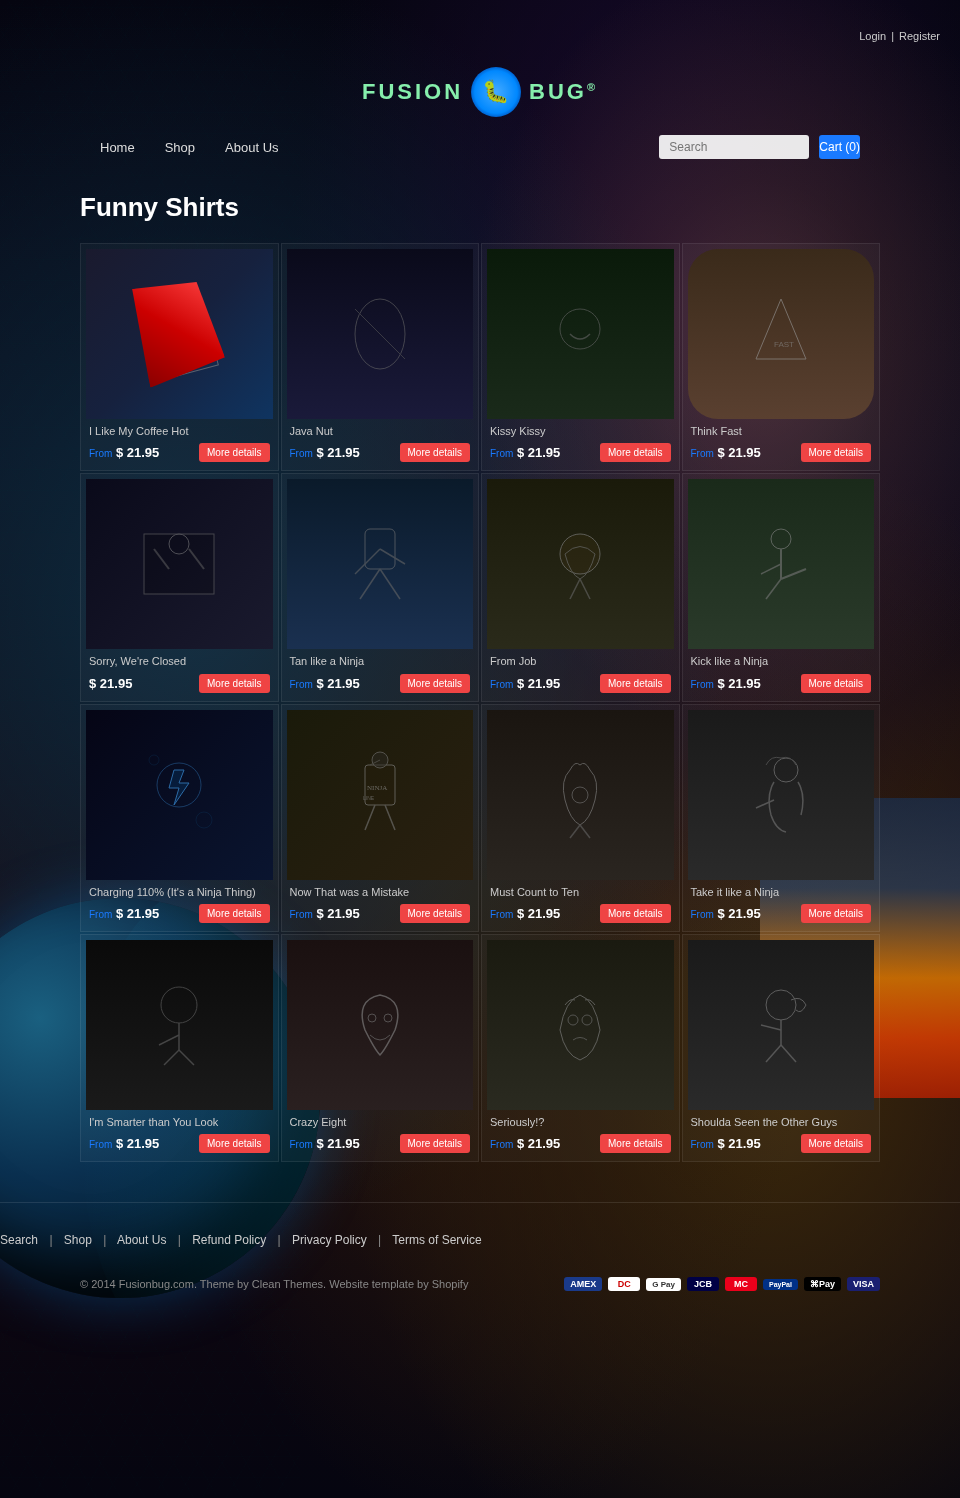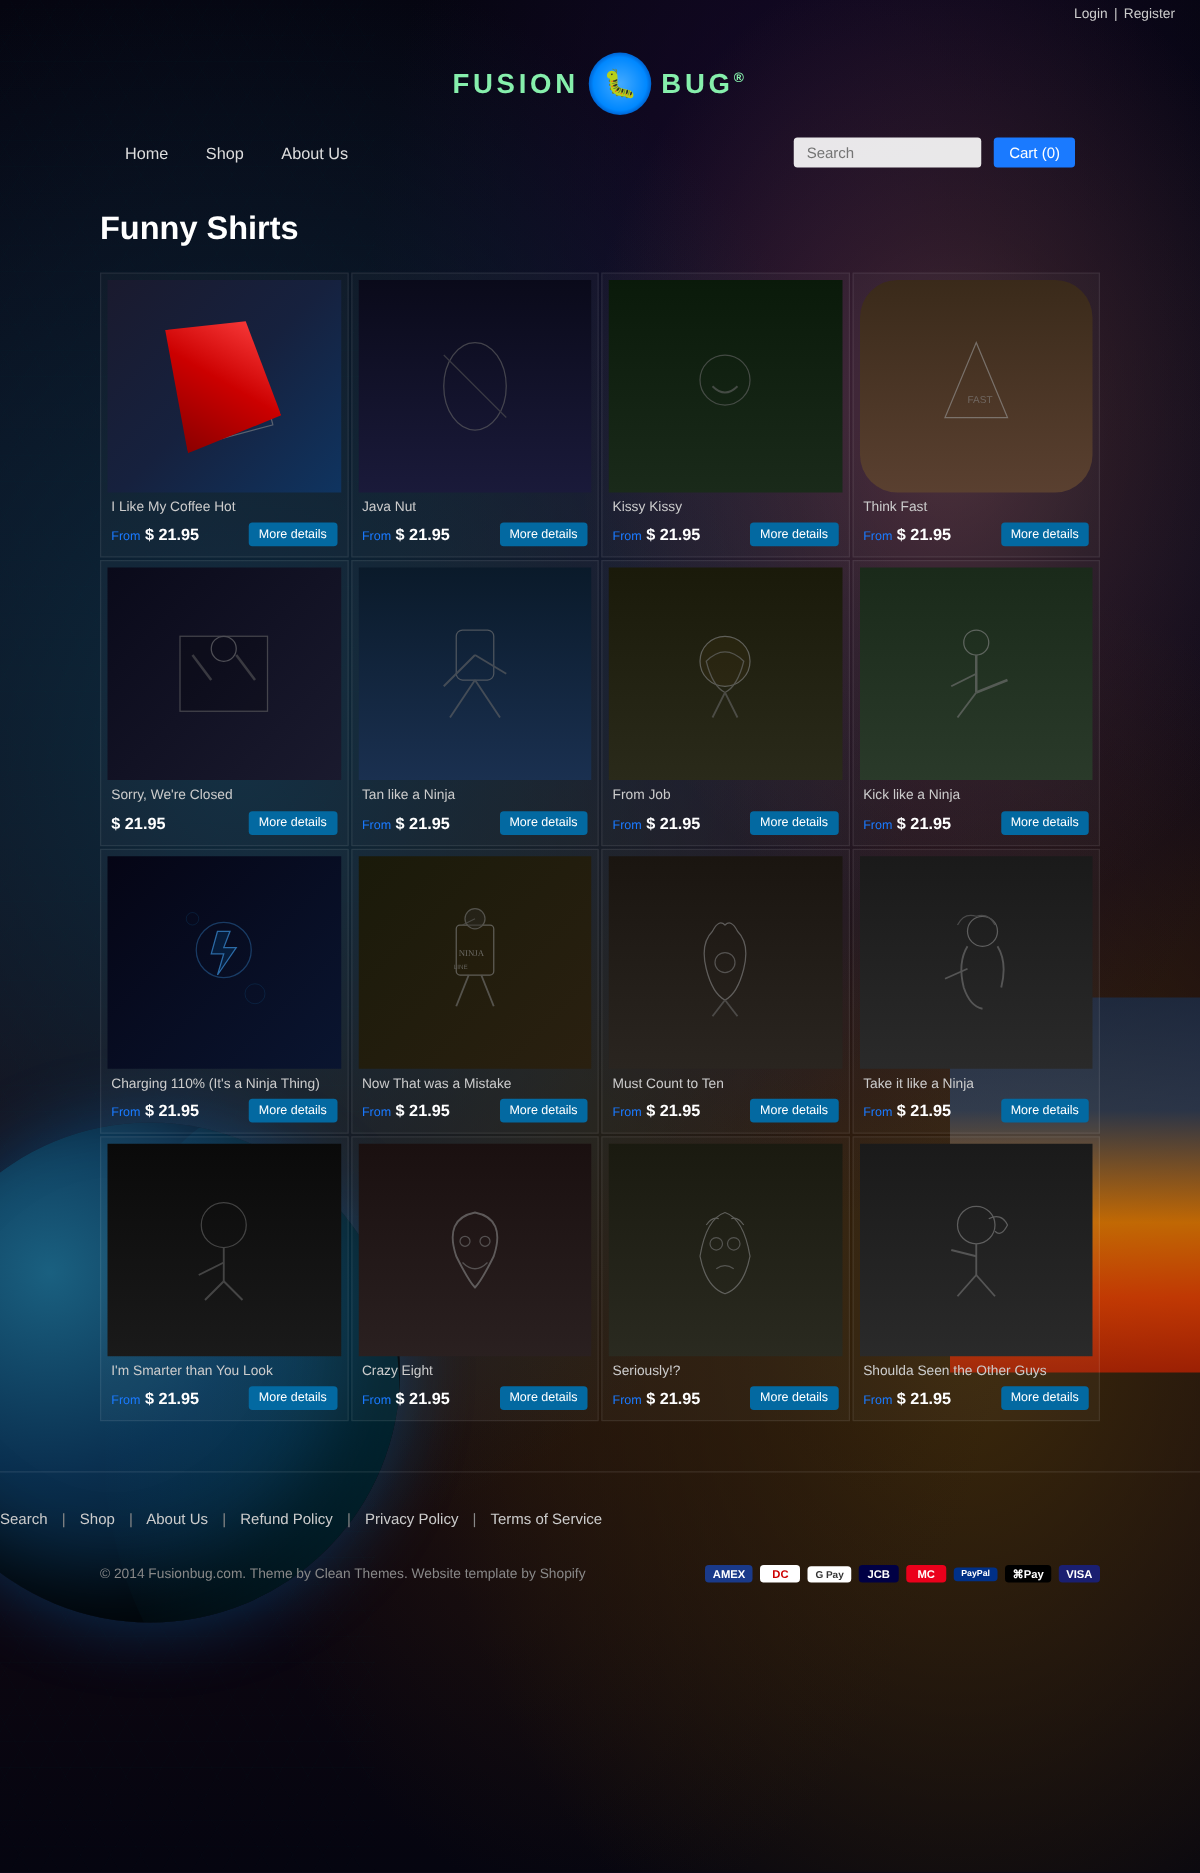--- a/index.html
+++ b/index.html
@@ -76,20 +76,21 @@
       width: 200px; height: 300px;
       background: linear-gradient(180deg, #1a3050 0%, #2a4060 30%, #ff8800 60%, #ff4400 80%, #cc2200 100%);
       opacity: 0.7;
     }
 
     
     .page-wrapper {
       position: relative;
       z-index: 1;
       width: 100%;
+      margin-top: 25px;
     }
 
     
     header {
       position: relative;
       padding: 10px 20px 5px;
       display: flex;
       flex-direction: column;
       align-items: center;
     }
@@ -179,21 +180,21 @@
       font-size: 12px;
       color: #333;
       width: 150px;
     }
 
     .cart-btn {
       background: #1a7aff;
       color: #fff;
       border: none;
       border-radius: 3px;
-      padding: 5px 12px;
+      padding: 5px 0;
       font-size: 12px;
       cursor: pointer;
     }
 
     
     main {
       padding: 20px 80px;
     }
 
     .page-title {
@@ -285,21 +286,21 @@
       font-weight: bold;
     }
 
     .price-from {
       color: #1a7aff;
       font-size: 10px;
       font-weight: normal;
     }
 
     .more-details-btn {
-      background: #0369a1;
+      background: #ef4444;
       color: #fff;
       border: none;
       border-radius: 3px;
       padding: 4px 8px;
       font-size: 10px;
       cursor: pointer;
       white-space: nowrap;
     }
 
     

